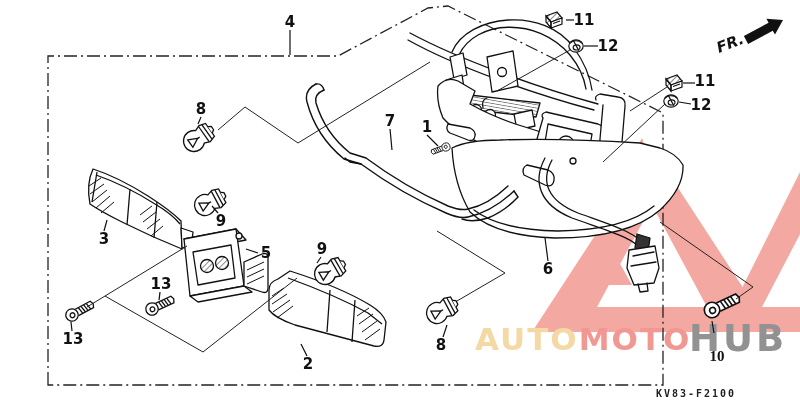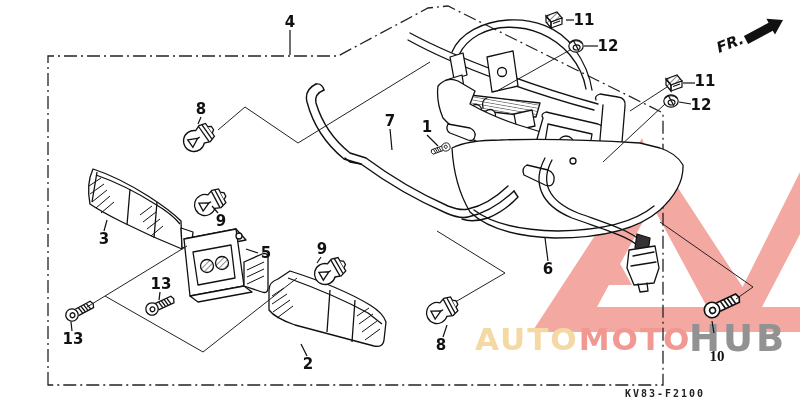--- a/index.html
+++ b/index.html
@@ -230,14 +230,14 @@
       <div class="plabel" style="left: 322px; top: 249px;">9</div>
       <div class="plabel" style="left: 717px; top: 356px; font-family: Liberation Serif, serif;">10</div>
       <div class="plabel" style="left: 584px; top: 20px;">11</div>
       <div class="plabel" style="left: 705px; top: 81px;">11</div>
       <div class="plabel" style="left: 608px; top: 46px;">12</div>
       <div class="plabel" style="left: 701px; top: 105px;">12</div>
       <div class="plabel" style="left: 73px; top: 339px;">13</div>
       <div class="plabel" style="left: 161px; top: 284px;">13</div>
     </div>
 
-<div id="code-label" style="left: 665px; top: 393px;">KV83-F2100</div>
+<div id="code-label" style="left: 696px; top: 393px;">KV83-F2100</div>
 </div>
 
 </body></html>

